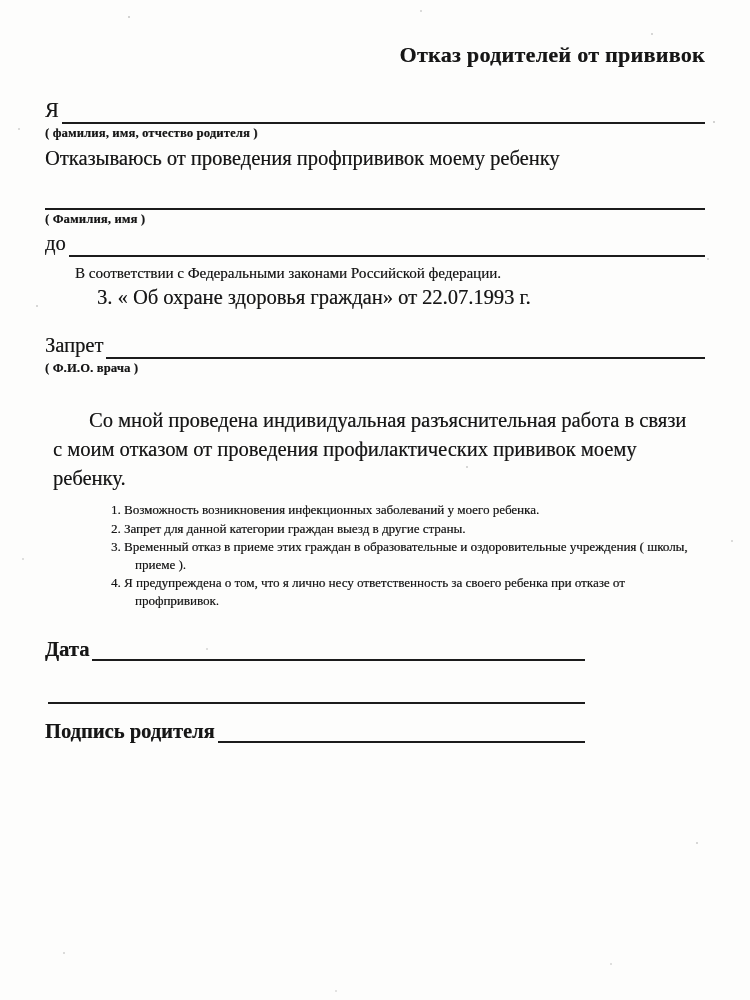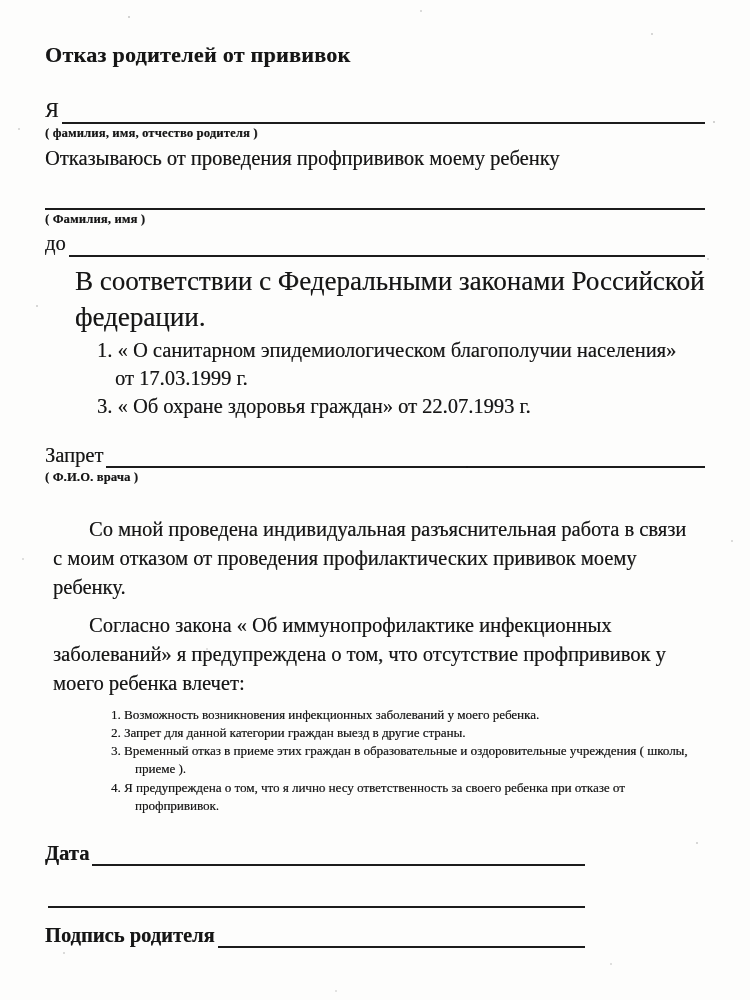--- a/index.html
+++ b/index.html
@@ -37,21 +37,21 @@
       22px 558px 0 rgba(0,0,0,0.16),
       731px 540px 0 rgba(0,0,0,0.18),
       206px 648px 0 rgba(0,0,0,0.16),
       696px 842px 0 rgba(0,0,0,0.20),
       63px 952px 0 rgba(0,0,0,0.18),
       610px 963px 0 rgba(0,0,0,0.16),
       335px 990px 0 rgba(0,0,0,0.14);
   }
   .title {
     margin: 0 0 30px 0;
-    text-align: left;
+    text-align: right;
     font-size: 22px;
     font-weight: bold;
     letter-spacing: 0.3px;
   }
   .fill-row {
     display: flex;
     align-items: flex-end;
     font-size: 20.5px;
     line-height: 1.25;
   }
@@ -75,21 +75,21 @@
   }
   .body-line {
     margin: 3px 0 0 0;
     font-size: 20.5px;
     line-height: 1.35;
   }
   .child-line { margin-top: 16px; }
   .laws-intro {
     margin: 6px 0 0 0;
     padding-left: 30px;
-    font-size: 27px;
+    font-size: 15px;
     line-height: 1.35;
   }
   .law-line {
     padding-left: 52px;
     font-size: 20.5px;
     line-height: 1.38;
   }
   .law-date {
     padding-left: 70px;
     font-size: 20.5px;
@@ -145,38 +145,33 @@
 
   <div class="fill-row">
     <span class="lbl">до</span>
     <span class="uline"></span>
   </div>
 
   <p class="laws-intro">В соответствии с Федеральными законами Российской федерации.</p>
 
   <div>
     <div>
-      <div class="law-line"><span>1.</span> <span>« О санитарном эпидемиологическом благополучии населения»</span></div>
-      <div class="law-date">от 17.03.1999 г.</div>
-    </div>
-    <div>
     </div>
     <div>
       <div class="law-line"><span>3.</span> <span>« Об охране здоровья граждан» от 22.07.1993 г.</span></div>
     </div>
   </div>
 
   <div class="fill-row doctor-row">
     <span class="lbl">Запрет</span>
     <span class="uline"></span>
   </div>
   <div class="caption">( Ф.И.О. врача )</div>
 
   <p class="para para-first">Со мной проведена индивидуальная разъяснительная работа в связи с моим отказом от проведения профилактических прививок моему ребенку.</p>
-  <p class="para">Согласно закона « Об иммунопрофилактике инфекционных заболеваний» я предупреждена о том, что отсутствие профпрививок у моего ребенка влечет:</p>
 
   <div>
     <div class="cons-item"><span>1.</span> <span>Возможность возникновения инфекционных заболеваний у моего ребенка.</span></div>
     <div class="cons-item"><span>2.</span> <span>Запрет для данной категории граждан выезд в другие страны.</span></div>
     <div class="cons-item"><span>3.</span> <span>Временный отказ в приеме этих граждан в образовательные и оздоровительные учреждения ( школы, приеме ).</span></div>
     <div class="cons-item"><span>4.</span> <span>Я предупреждена о том, что я лично несу ответственность за своего ребенка при отказе от профпрививок.</span></div>
   </div>
 
   <div class="sig-row sig-1">
     <span class="lbl">Дата</span>

